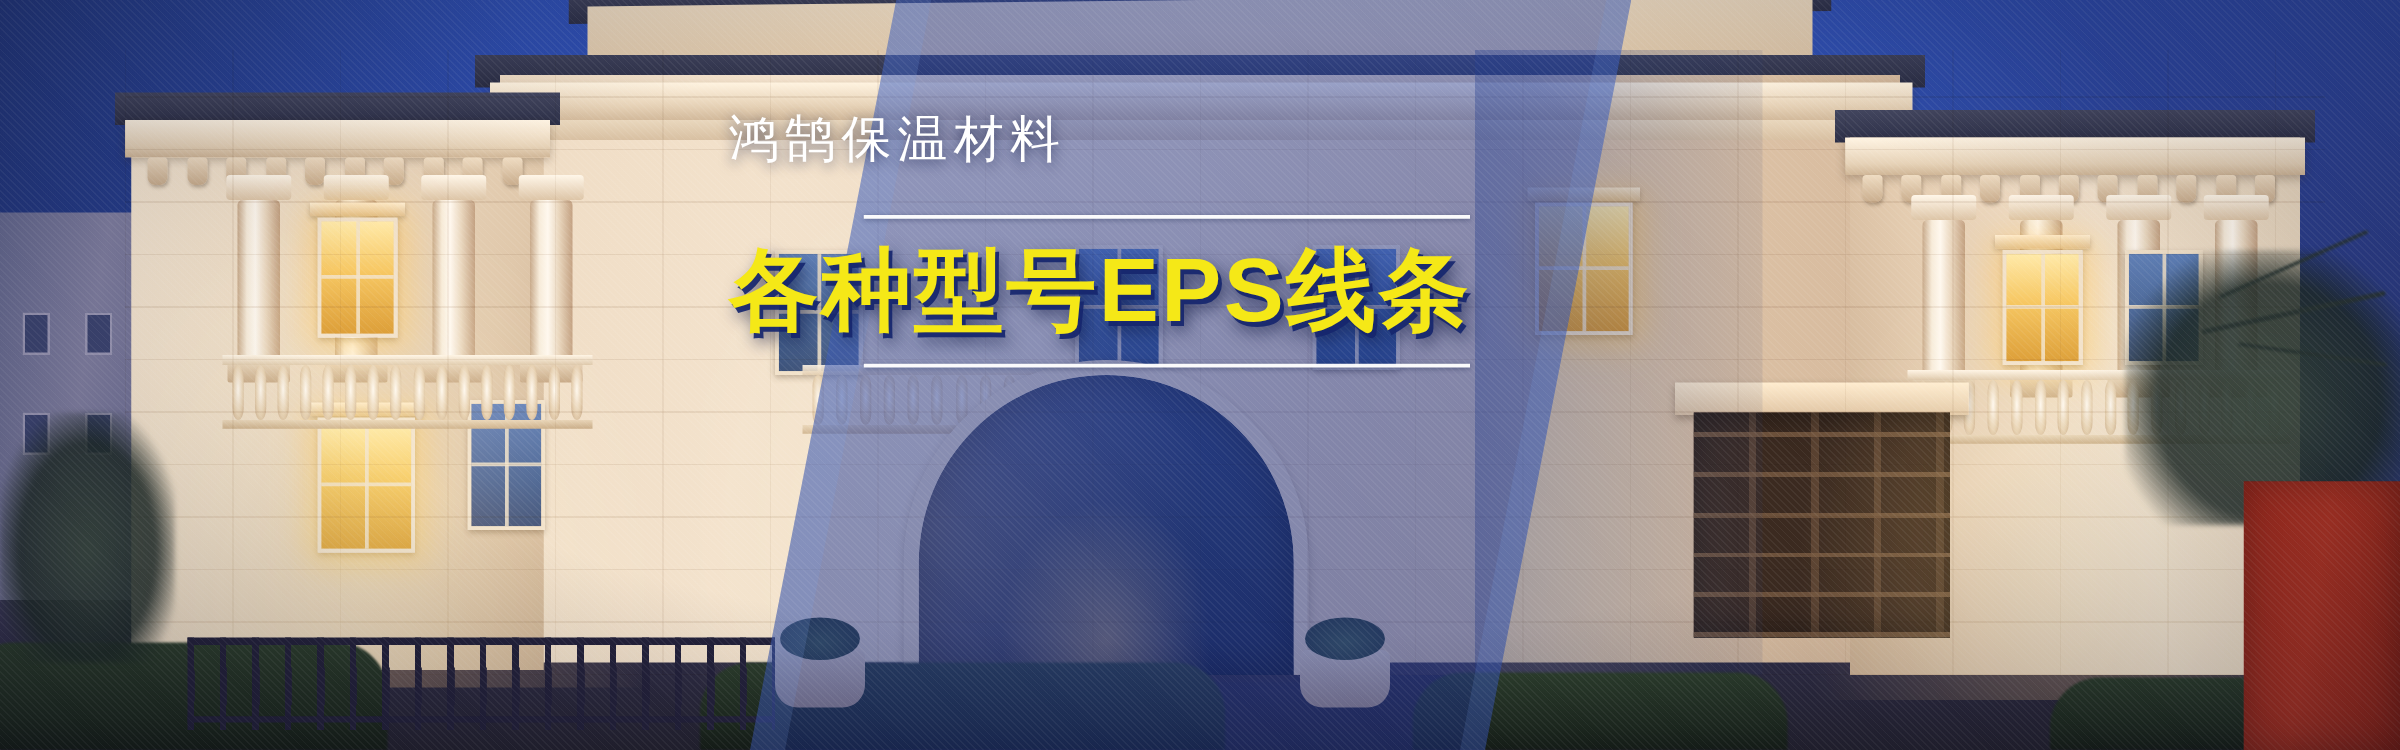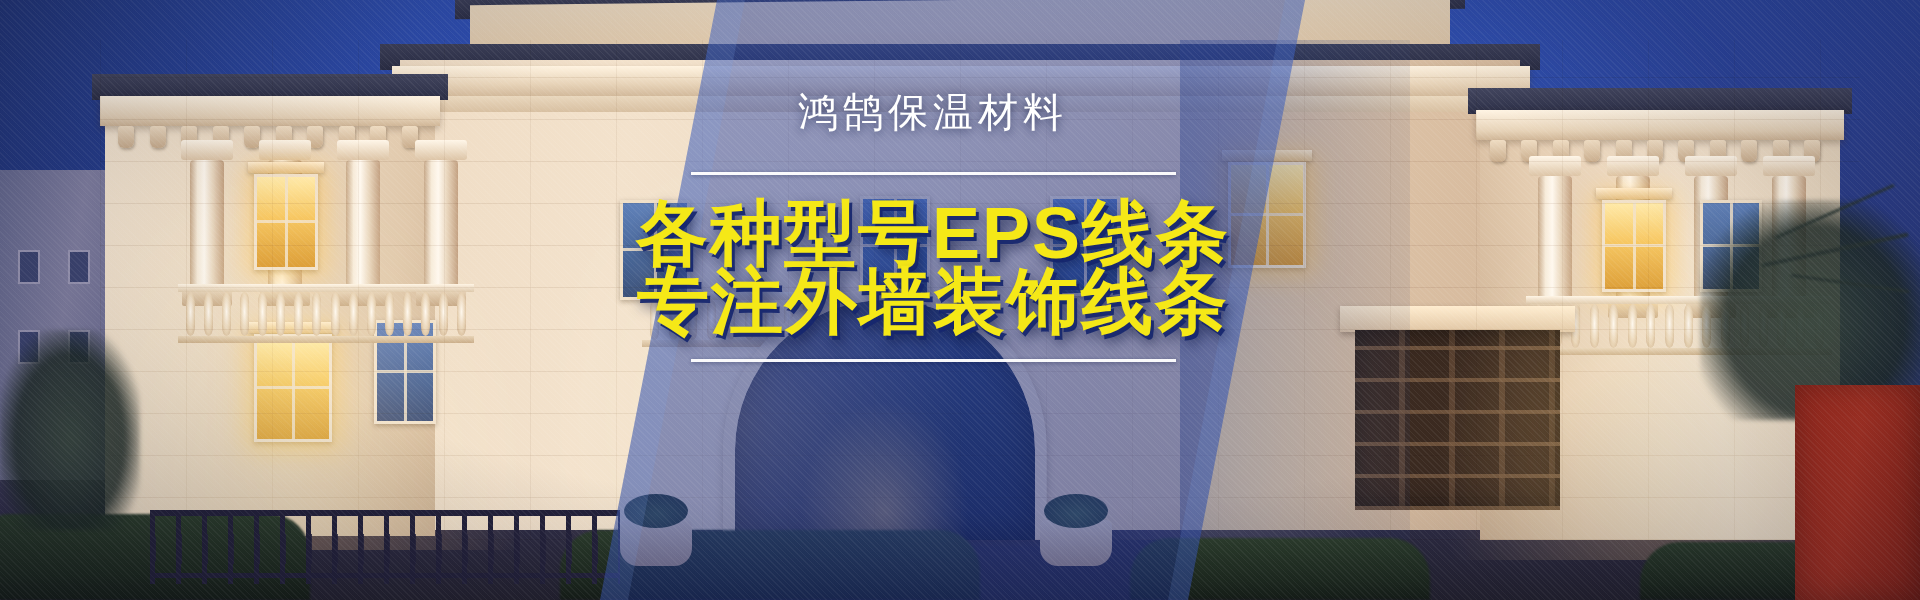--- a/index.html
+++ b/index.html
@@ -308,21 +308,20 @@
   }
   .vig{
     position:absolute;left:0;top:0;width:1920px;height:600px;
     background:radial-gradient(ellipse at 50% 45%, rgba(0,0,0,0) 52%, rgba(10,12,30,.30) 100%);
     pointer-events:none;
   }
 
   
   .copy{
     position:absolute;left:583px;top:92px;width:700px;
-    text-align:center;
   }
   .brand{
     font-size:40px;
     line-height:1;
     letter-spacing:5px;
     color:#ffffff;
     font-weight:400;
     text-shadow:0 2px 10px rgba(10,20,60,.65);
     white-space:nowrap;
   }
@@ -575,20 +574,19 @@
   <div class="vig"></div>
 
   <div class="copy">
 
     <div class="brand">鸿鹄保温材料</div>
 
     <div class="rule"></div>
 
     <div class="headline">
       <div class="hl">各种型号EPS线条</div>
-      <div class="hl">专注外墙装饰线条</div>
     </div>
 
     <div class="rule bottom"></div>
 
   </div>
 
 </div>
 
 </body></html>

